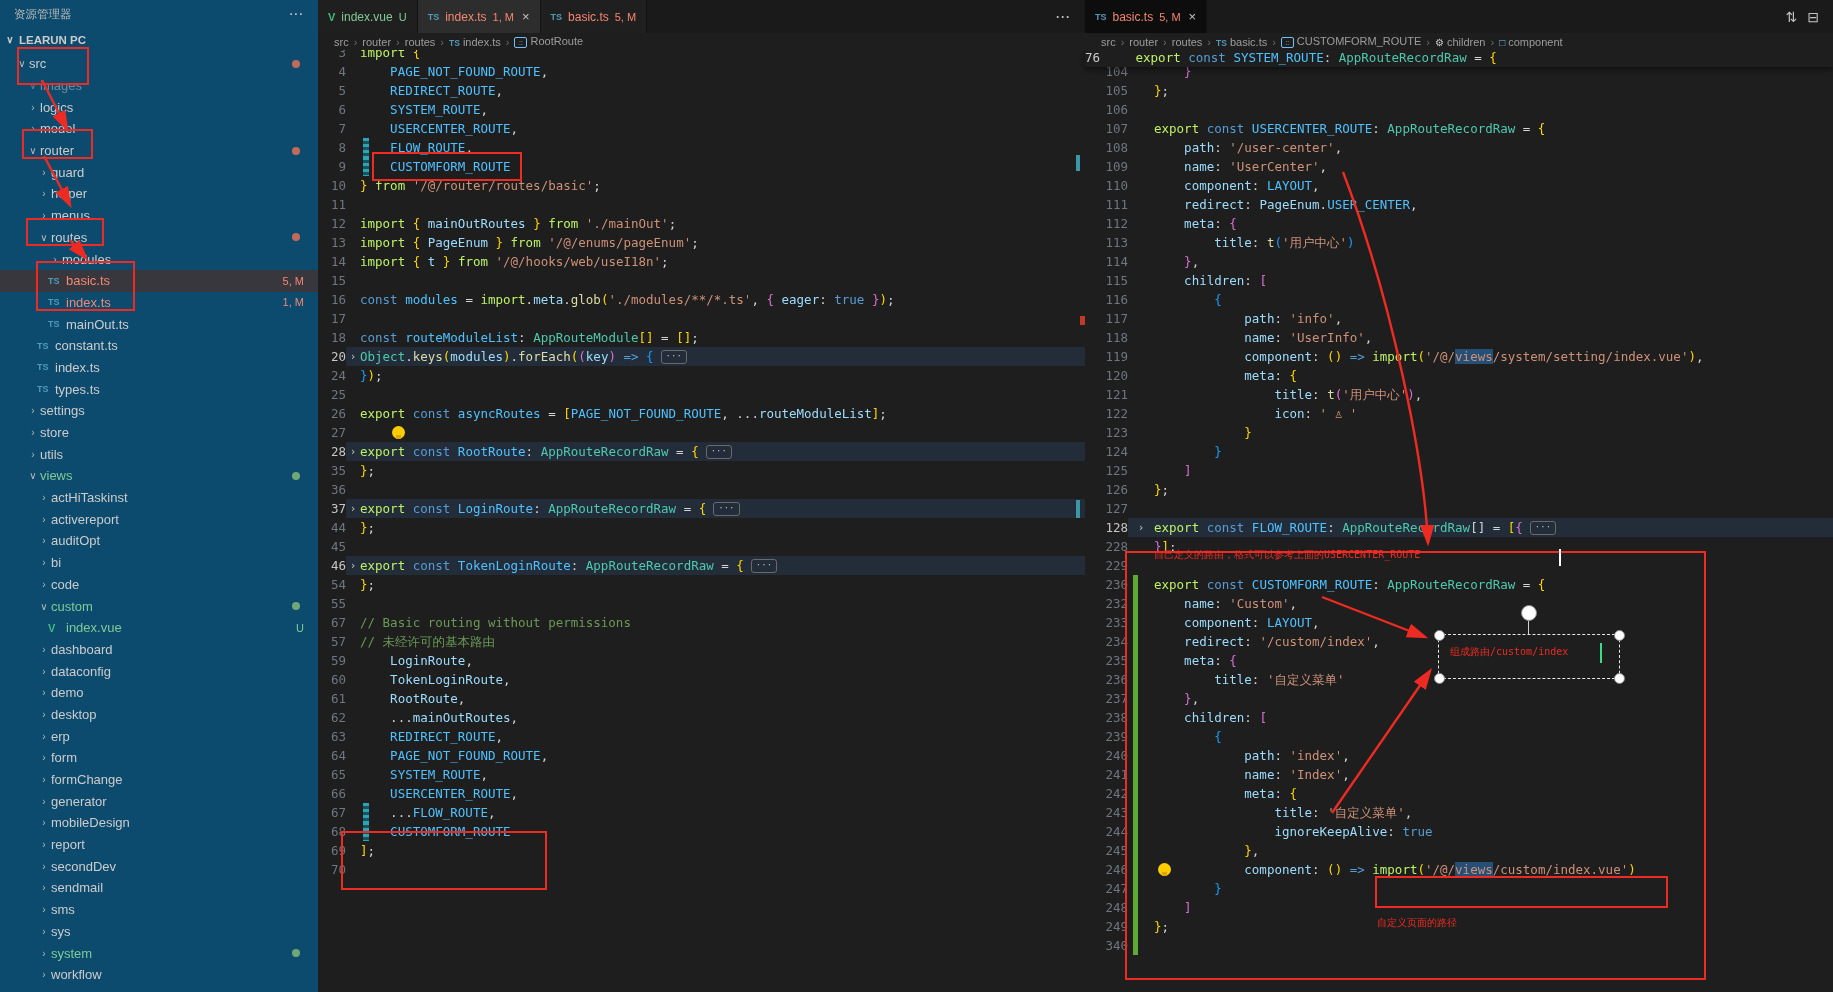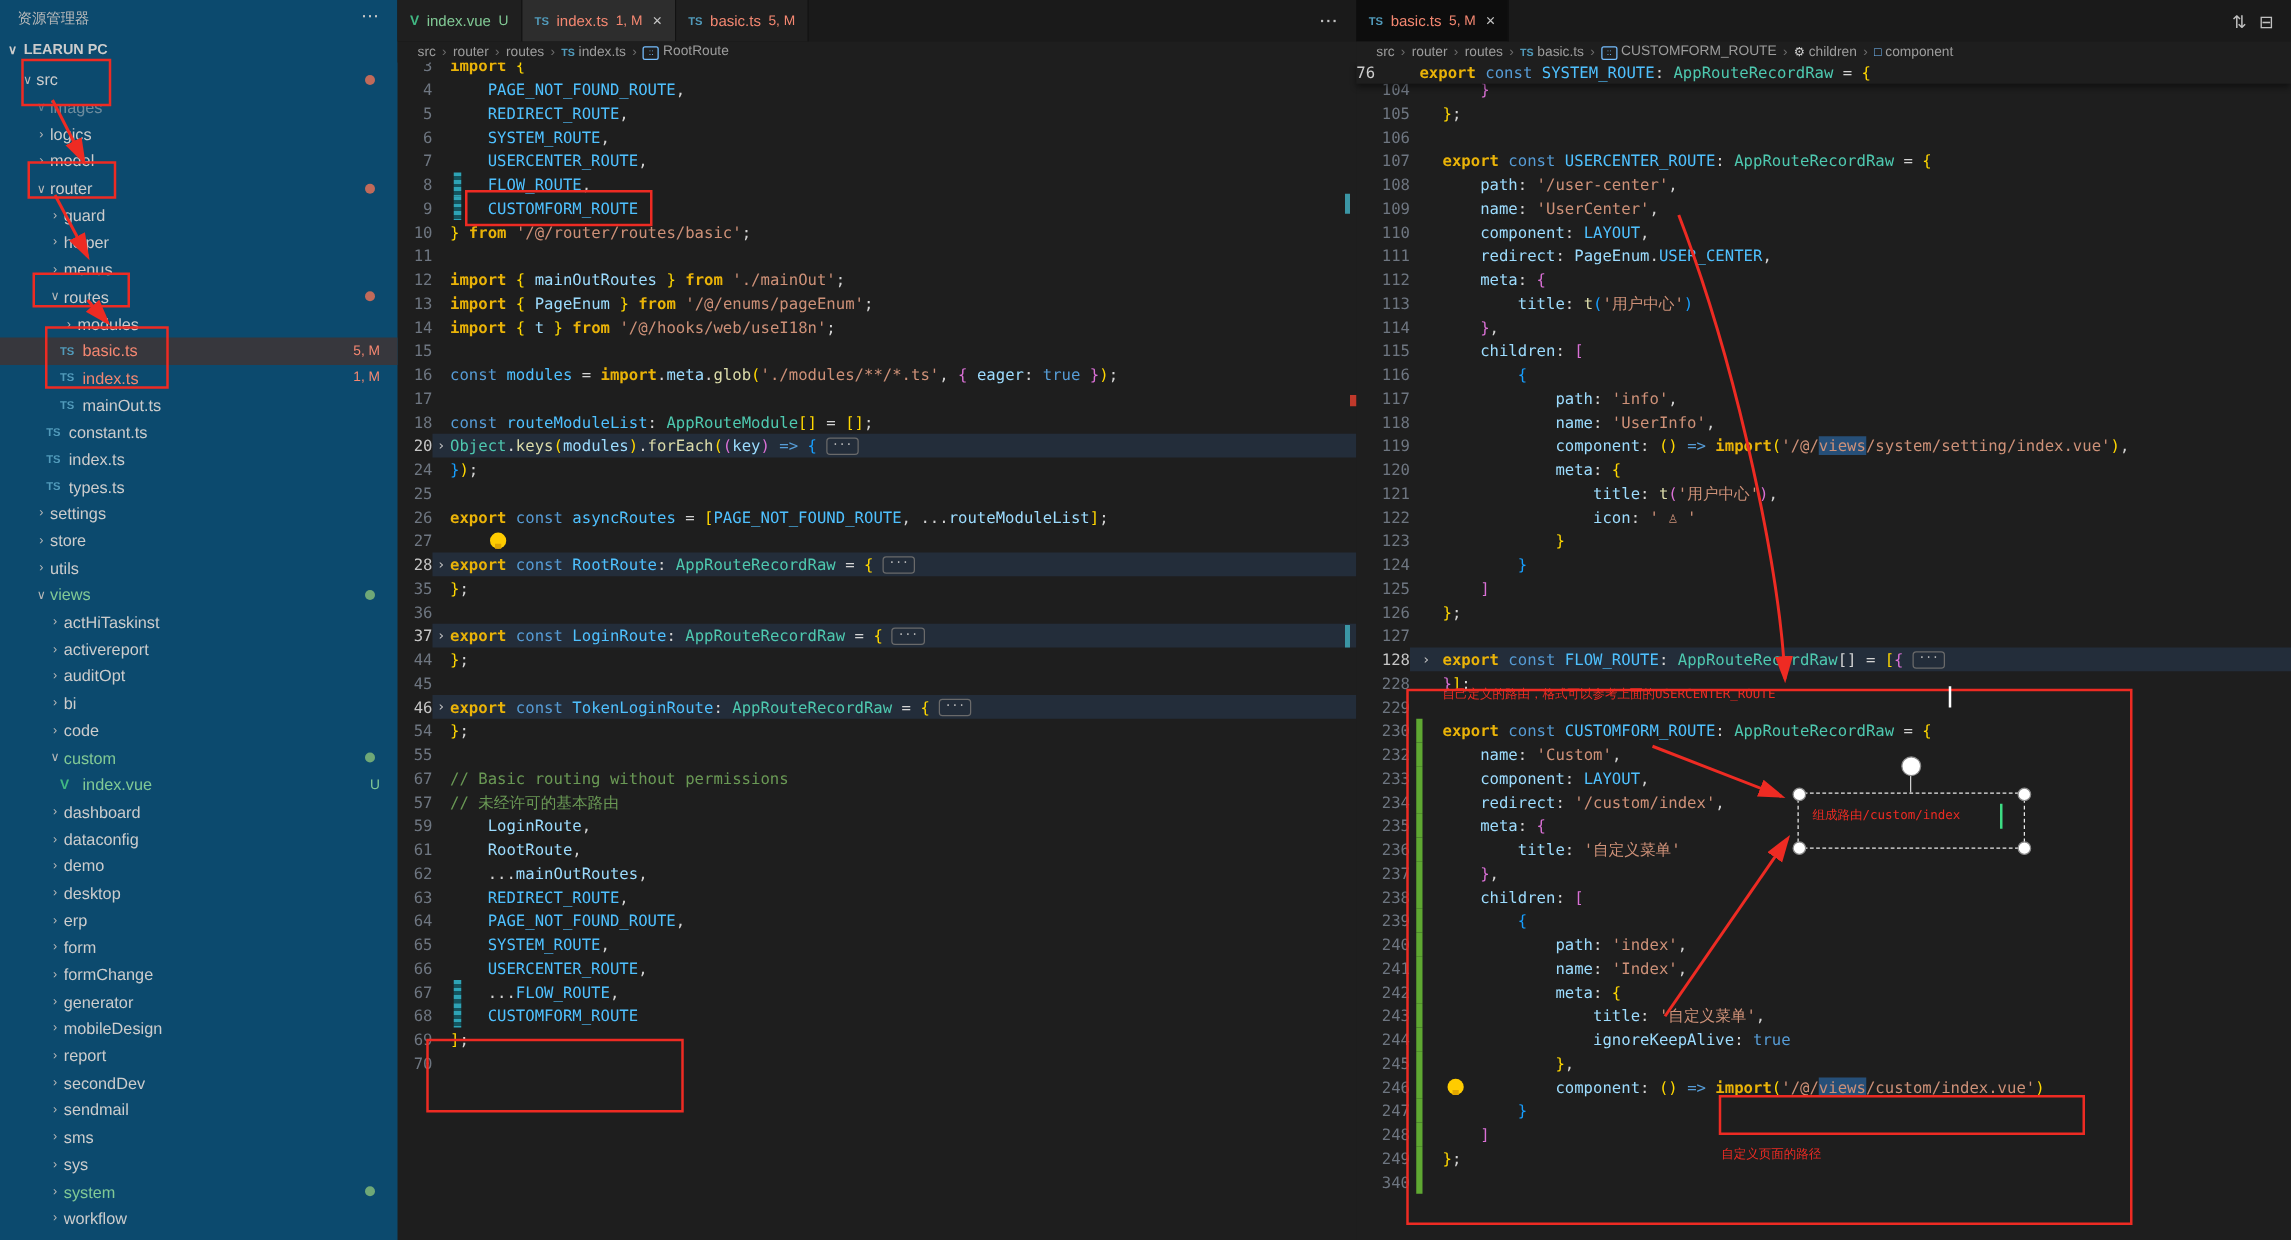--- a/index.html
+++ b/index.html
@@ -59,21 +59,21 @@
   .fb{border:1px solid #6a6a6a;color:#bdbdbd;border-radius:3px;font-size:9px;line-height:11px;height:12px;padding:0 4px;align-self:center;margin-left:7px;}
   .gmod{position:absolute;left:45px;top:0;bottom:0;width:6px;background:repeating-linear-gradient(180deg,#2ea3b5 0 3px,#14545e 3px 6px);}
   .gadd{position:absolute;left:48px;top:0;bottom:0;width:5px;background:#5fa832;}
   .lb{position:absolute;top:3px;width:13px;height:13px;border-radius:50%;background:#ffcc00;}
   .lb:after{content:"";position:absolute;left:4px;top:9px;width:5px;height:4px;background:#e0a500;}
   #gmid .lb{left:74px;} #gright .lb{left:73px;}
   .sticky{position:absolute;left:0;right:0;top:48px;height:19px;z-index:4;background:#1e1e1e;display:flex;
           font-family:"DejaVu Sans Mono",monospace;font-size:12.5px;line-height:19px;white-space:pre;
           box-shadow:0 3px 5px rgba(0,0,0,.45);}
   
-  .tk-kw{color:#eab308;font-weight:bold;} .tk-st{color:#569cd6;} .tk-cn{color:#4fc1ff;} .tk-id{color:#9cdcfe;}
+  .tk-kw{color:#bef264;} .tk-st{color:#569cd6;} .tk-cn{color:#4fc1ff;} .tk-id{color:#9cdcfe;}
   .tk-ty{color:#4ec9b0;margin-top:16px;} .tk-fn{color:#dcdcaa;} .tk-sr{color:#ce9178;} .tk-cm{color:#6a9955;}
   .tk-pl{color:#d4d4d4;} .tk-b1{color:#ffd700;} .tk-b2{color:#da70d6;} .tk-b3{color:#179fff;}
   .tk-sel{color:#ce9178;background:#264f78;}
   
   .annbox{position:absolute;border:2.5px solid #ee2b23;z-index:40;pointer-events:none;}
   .anntext{position:absolute;color:#ee2b23;font-family:"DejaVu Sans Mono",monospace;font-size:10px;z-index:41;white-space:nowrap;pointer-events:none;}
   #annsvg{position:absolute;left:0;top:0;z-index:42;pointer-events:none;}
   .dashedbox{position:absolute;border:1.5px dashed #e8e8e8;z-index:43;pointer-events:none;}
   .handle{position:absolute;width:9px;height:9px;border-radius:50%;background:#ffffff;border:1px solid #8a8a8a;z-index:44;}
   .rothandle{position:absolute;width:14px;height:14px;border-radius:50%;background:#ffffff;border:1px solid #8a8a8a;z-index:44;}
@@ -339,20 +339,21 @@
         <div class="cl"><span class="ln">36</span><span class="body"><span class="fold"> </span><span class="ct"></span></span></div>
         <div class="cl hl"><span class="ln">37</span><span class="body"><span class="fold">›</span><span class="ct"><span class="tk-kw">export</span><span class="tk-pl"> </span><span class="tk-st">const</span><span class="tk-pl"> </span><span class="tk-cn">LoginRoute</span><span class="tk-pl">: </span><span class="tk-ty">AppRouteRecordRaw</span><span class="tk-pl"> = </span><span class="tk-b1">{</span></span><span class="fb">···</span></span></div>
         <div class="cl"><span class="ln">44</span><span class="body"><span class="fold"> </span><span class="ct"><span class="tk-b1">}</span><span class="tk-pl">;</span></span></span></div>
         <div class="cl"><span class="ln">45</span><span class="body"><span class="fold"> </span><span class="ct"></span></span></div>
         <div class="cl hl"><span class="ln">46</span><span class="body"><span class="fold">›</span><span class="ct"><span class="tk-kw">export</span><span class="tk-pl"> </span><span class="tk-st">const</span><span class="tk-pl"> </span><span class="tk-cn">TokenLoginRoute</span><span class="tk-pl">: </span><span class="tk-ty">AppRouteRecordRaw</span><span class="tk-pl"> = </span><span class="tk-b1">{</span></span><span class="fb">···</span></span></div>
         <div class="cl"><span class="ln">54</span><span class="body"><span class="fold"> </span><span class="ct"><span class="tk-b1">}</span><span class="tk-pl">;</span></span></span></div>
         <div class="cl"><span class="ln">55</span><span class="body"><span class="fold"> </span><span class="ct"></span></span></div>
         <div class="cl"><span class="ln">67</span><span class="body"><span class="fold"> </span><span class="ct"><span class="tk-cm">// Basic routing without permissions</span></span></span></div>
         <div class="cl"><span class="ln">57</span><span class="body"><span class="fold"> </span><span class="ct"><span class="tk-cm">// 未经许可的基本路由</span></span></span></div>
         <div class="cl"><span class="ln">59</span><span class="body"><span class="fold"> </span><span class="ct"><span class="tk-pl">    </span><span class="tk-id">LoginRoute</span><span class="tk-pl">,</span></span></span></div>
+        <div class="cl"><span class="ln">60</span><span class="body"><span class="fold"> </span><span class="ct"><span class="tk-pl">    </span><span class="tk-id">TokenLoginRoute</span><span class="tk-pl">,</span></span></span></div>
         <div class="cl"><span class="ln">61</span><span class="body"><span class="fold"> </span><span class="ct"><span class="tk-pl">    </span><span class="tk-id">RootRoute</span><span class="tk-pl">,</span></span></span></div>
         <div class="cl"><span class="ln">62</span><span class="body"><span class="fold"> </span><span class="ct"><span class="tk-pl">    ...</span><span class="tk-id">mainOutRoutes</span><span class="tk-pl">,</span></span></span></div>
         <div class="cl"><span class="ln">63</span><span class="body"><span class="fold"> </span><span class="ct"><span class="tk-pl">    </span><span class="tk-cn">REDIRECT_ROUTE</span><span class="tk-pl">,</span></span></span></div>
         <div class="cl"><span class="ln">64</span><span class="body"><span class="fold"> </span><span class="ct"><span class="tk-pl">    </span><span class="tk-cn">PAGE_NOT_FOUND_ROUTE</span><span class="tk-pl">,</span></span></span></div>
         <div class="cl"><span class="ln">65</span><span class="body"><span class="fold"> </span><span class="ct"><span class="tk-pl">    </span><span class="tk-cn">SYSTEM_ROUTE</span><span class="tk-pl">,</span></span></span></div>
         <div class="cl"><span class="ln">66</span><span class="body"><span class="fold"> </span><span class="ct"><span class="tk-pl">    </span><span class="tk-cn">USERCENTER_ROUTE</span><span class="tk-pl">,</span></span></span></div>
         <div class="cl"><span class="ln">67</span><span class="body"><span class="fold"> </span><span class="ct"><span class="tk-pl">    ...</span><span class="tk-cn">FLOW_ROUTE</span><span class="tk-pl">,</span></span></span><span class="gmod"></span></div>
         <div class="cl"><span class="ln">68</span><span class="body"><span class="fold"> </span><span class="ct"><span class="tk-pl">    </span><span class="tk-cn">CUSTOMFORM_ROUTE</span></span></span><span class="gmod"></span></div>
         <div class="cl"><span class="ln">69</span><span class="body"><span class="fold"> </span><span class="ct"><span class="tk-b1">]</span><span class="tk-pl">;</span></span></span></div>
         <div class="cl"><span class="ln">70</span><span class="body"><span class="fold"> </span><span class="ct"></span></span></div>

